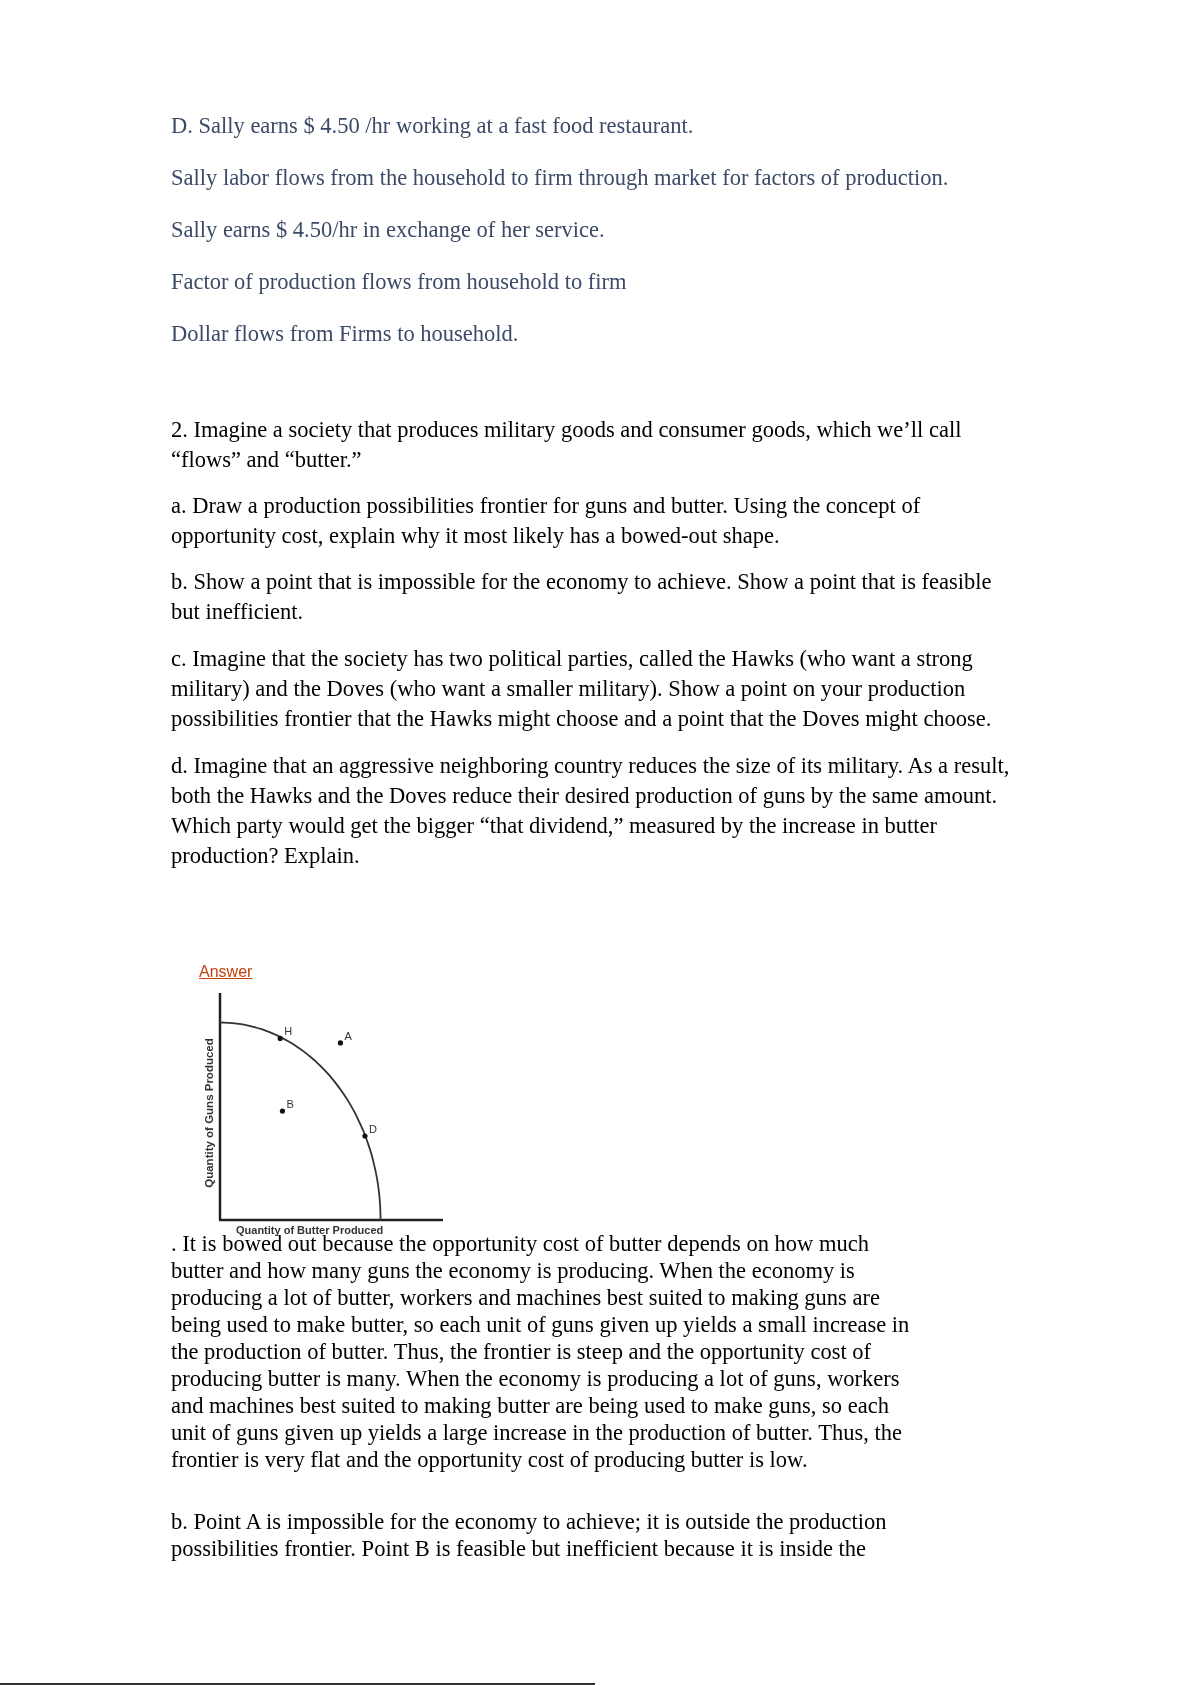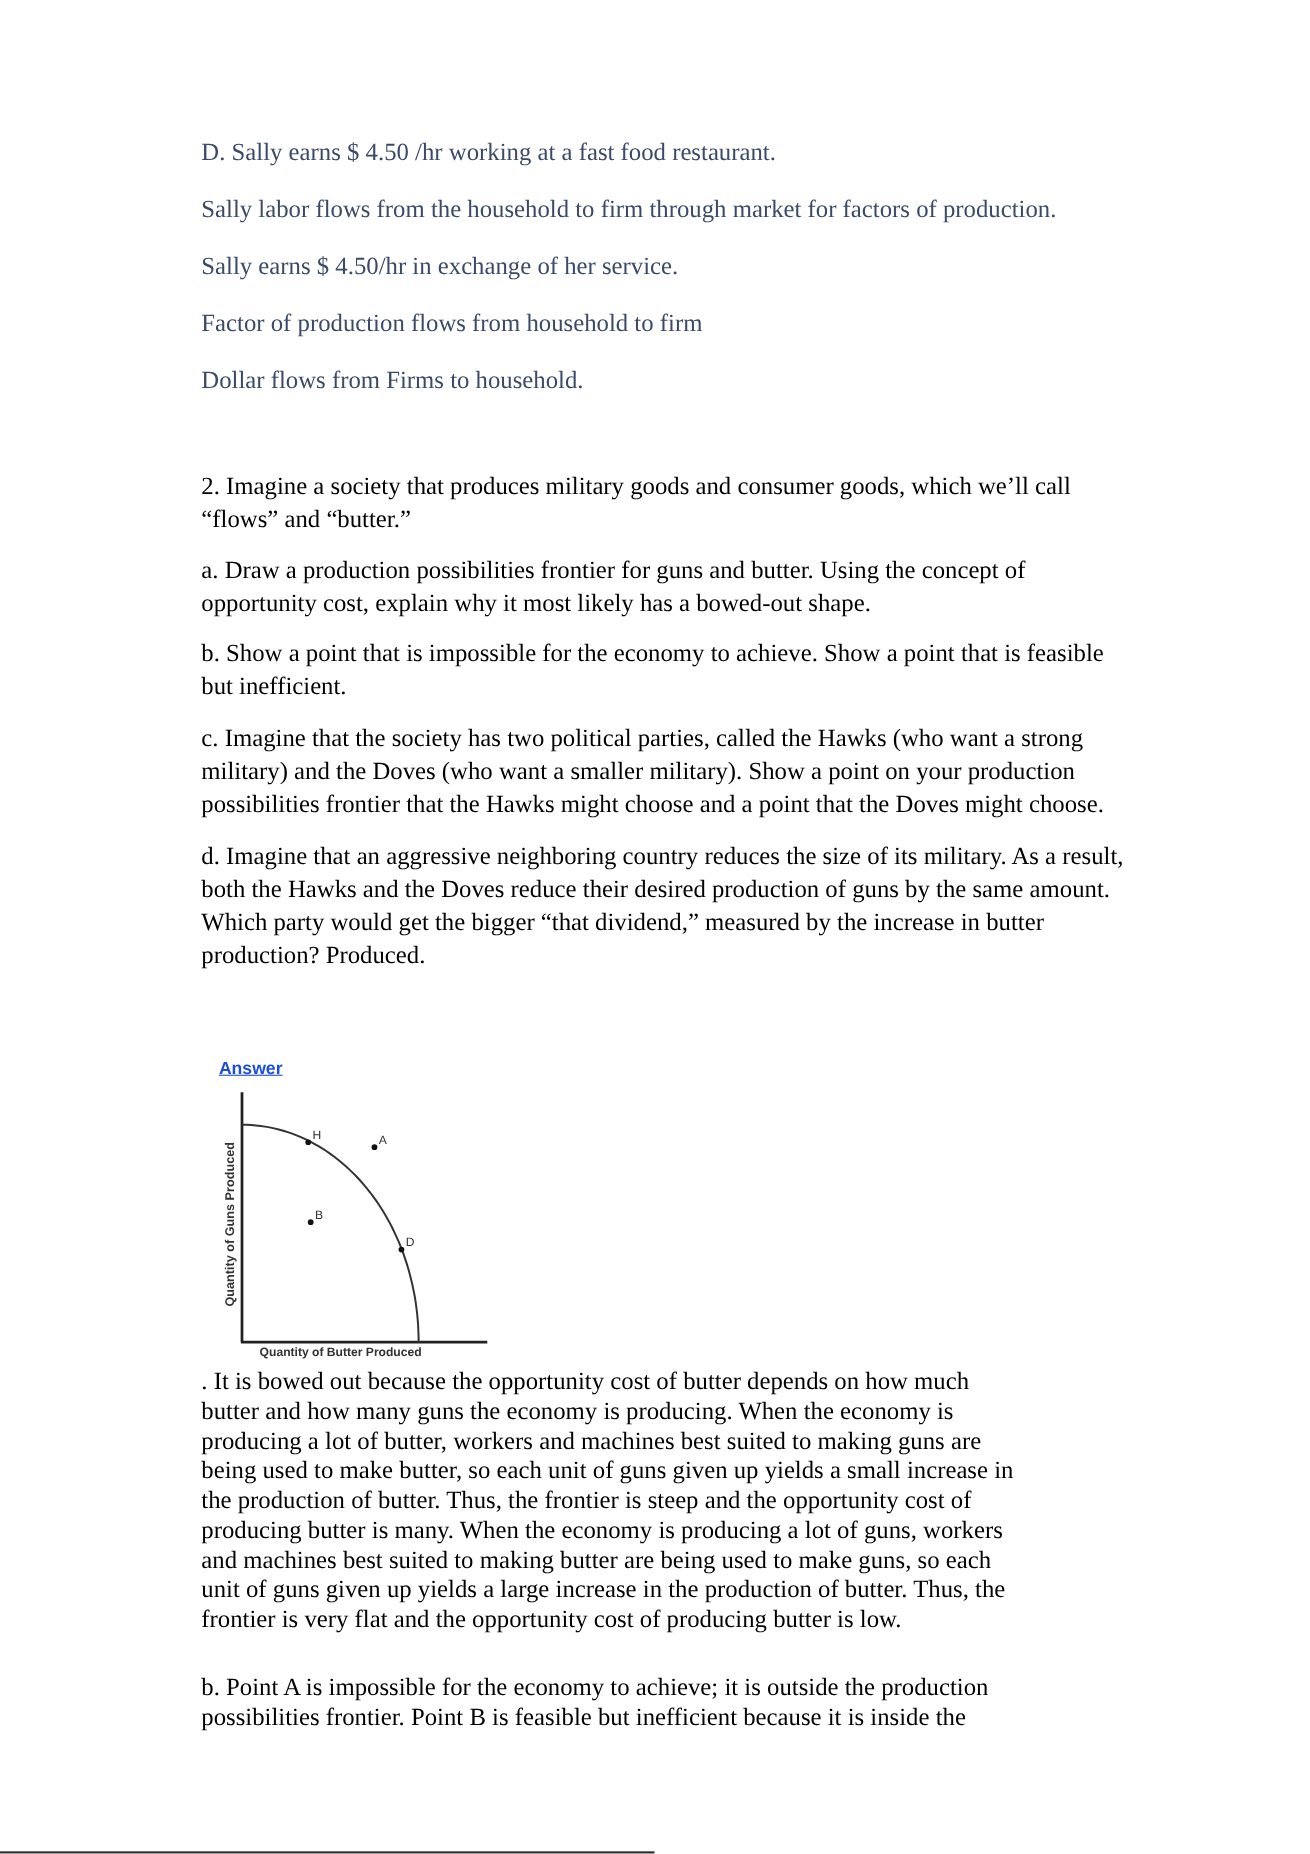--- a/index.html
+++ b/index.html
@@ -1,21 +1,21 @@
 <!DOCTYPE html>
 <html><head>
 <meta charset="utf-8">
 <style>
   html, body { margin: 0; padding: 0; background: #ffffff; }
   body { width: 1191px; height: 1685px; position: relative; overflow: hidden;
          font-family: "Liberation Serif", "DejaVu Serif", serif; color: #000; }
-  .p { position: absolute; left: 171px; font-size: 22.5px; line-height: 28px; margin: 12px; white-space: nowrap; }
+  .p { position: absolute; left: 171px; font-size: 22.5px; line-height: 28px; margin: 0; white-space: nowrap; }
   .blue { color: #3b4a66; }
   .answer-label { position: absolute; left: 199px; top: 963px; font-family: "Liberation Sans", "DejaVu Sans", sans-serif;
-                  font-weight: bold; font-size: 16px; text-decoration: underline; color: #1d4ed8; }
+                  font-weight: normal; font-size: 16px; text-decoration: underline; color: #c2410c; }
   #ppf { position: absolute; left: 180px; top: 985px; }
   .axis-label { font-family: "Liberation Sans", "DejaVu Sans", sans-serif; font-weight: bold; font-size: 11.5px; fill: #333; }
   .pt-label { font-family: "Liberation Sans", "DejaVu Sans", sans-serif; font-size: 11px; fill: #333; }
   .xlabel { position: absolute; left: 236px; top: 1224px; font-family: "Liberation Sans", "DejaVu Sans", sans-serif;
             font-weight: bold; font-size: 11px; color: #333; white-space: nowrap; }
   .bottom-rule { position: absolute; left: 0; top: 1683px; width: 595px; height: 2px; background: #333; }
 </style>
 </head>
 <body>
 
@@ -35,21 +35,21 @@
   <p class="p" style="top:568px">b. Show a point that is impossible for the economy to achieve. Show a point that is feasible</p>
   <p class="p" style="top:598px">but inefficient.</p>
 
   <p class="p" style="top:645px">c. Imagine that the society has two political parties, called the Hawks (who want a strong</p>
   <p class="p" style="top:675px">military) and the Doves (who want a smaller military). Show a point on your production</p>
   <p class="p" style="top:705px">possibilities frontier that the Hawks might choose and a point that the Doves might choose.</p>
 
   <p class="p" style="top:752px">d. Imagine that an aggressive neighboring country reduces the size of its military. As a result,</p>
   <p class="p" style="top:782px">both the Hawks and the Doves reduce their desired production of guns by the same amount.</p>
   <p class="p" style="top:812px">Which party would get the bigger “that dividend,” measured by the increase in butter</p>
-  <p class="p" style="top:842px">production? Produced.</p>
+  <p class="p" style="top:842px">production? Explain.</p>
 </div>
 
 <div class="answer-label">Answer</div>
 
 <svg id="ppf" width="280" height="245">
   <line id="y-axis" x1="40" y1="8" x2="40" y2="235" stroke="#222" stroke-width="2.5"></line>
   <line id="x-axis" x1="39" y1="235" x2="263" y2="235" stroke="#222" stroke-width="2.5"></line>
   <text id="ylabel" class="axis-label" text-anchor="middle" transform="translate(33,128) rotate(-90)">Quantity of Guns Produced</text>
   <path id="frontier" fill="none" stroke="#333" stroke-width="1.8" d="M40.0,37.5L44.2,37.6L48.4,37.8L52.6,38.1L56.8,38.6L61.0,39.2L65.1,39.9L69.3,40.8L73.4,41.8L77.5,43.0L81.6,44.2L85.6,45.6L89.6,47.2L93.6,48.8L97.5,50.6L101.4,52.5L105.3,54.6L109.1,56.7L112.9,59.0L116.6,61.4L120.3,64.0L123.9,66.6L127.4,69.4L130.9,72.2L134.4,75.2L137.7,78.3L141.0,81.5L144.3,84.8L147.4,88.2L150.5,91.7L153.5,95.4L156.5,99.1L159.3,102.9L162.1,106.7L164.8,110.7L167.4,114.8L169.9,118.9L172.3,123.1L174.7,127.4L176.9,131.8L179.0,136.3L181.1,140.8L183.1,145.3L184.9,150.0L186.7,154.7L188.3,159.4L189.9,164.2L191.4,169.1L192.7,174.0L193.9,178.9L195.1,183.9L196.1,188.9L197.1,193.9L197.9,199.0L198.6,204.1L199.2,209.2L199.7,214.4L200.1,219.5L200.3,224.7L200.5,229.8L200.6,235.0"></path>
   <g id="points-layer">

